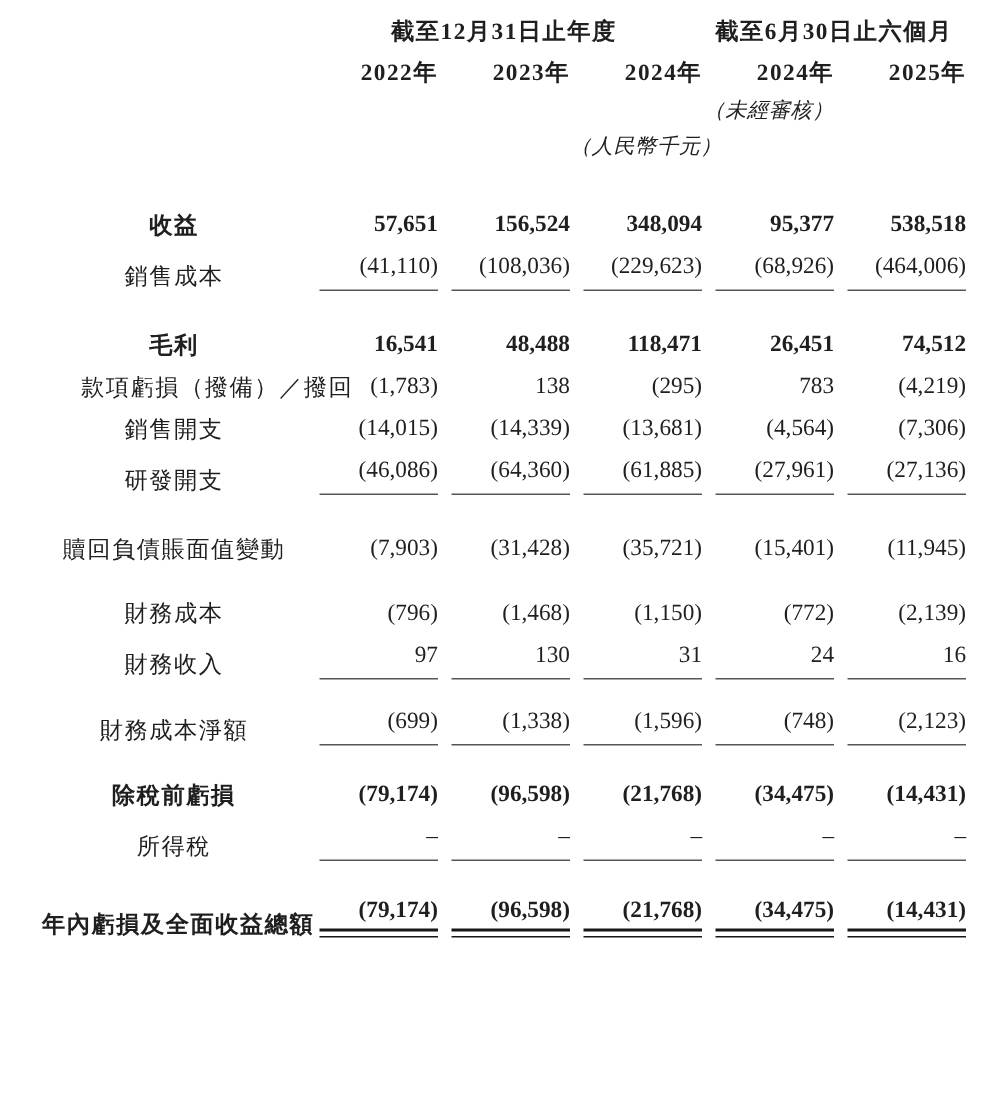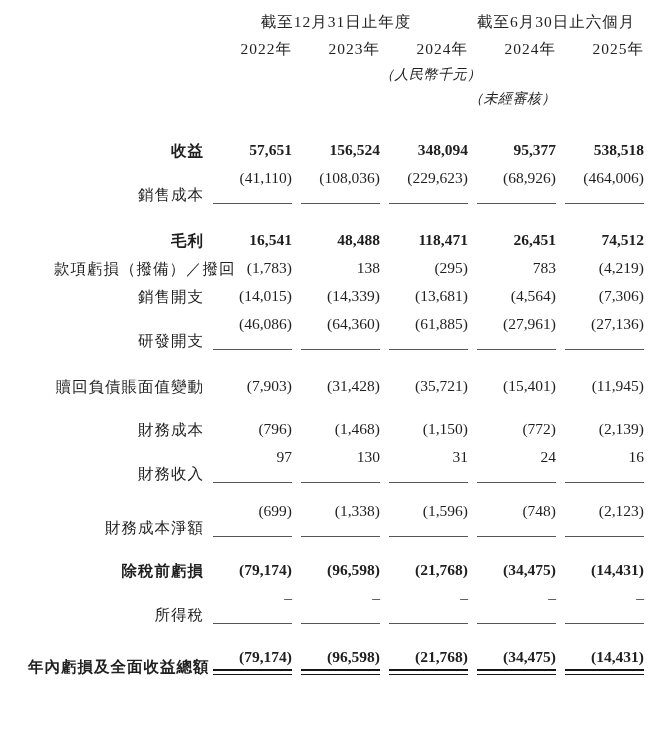--- a/index.html
+++ b/index.html
@@ -26,53 +26,53 @@
   col.c-num   { width: 88px; }
 
   td {
     vertical-align: bottom;
     padding: 4px 0;
     font-size: 15.5px;
     line-height: 19px;
     white-space: nowrap;
   }
   td.lbl {
-    text-align: right;
+    text-align: center;
     letter-spacing: 1px;
   }
   td.lbl.ind { padding-left: 26px; }
   td.num { text-align: right; }
 
   
   td.num .v {
     display: block;
     margin-left: 9px;
     padding-bottom: 1px;
   }
 
   
-  tr.hdr td { font-weight: normal; letter-spacing: 1px; }
+  tr.hdr td { font-weight: bold; letter-spacing: 1px; }
   td.grp { text-align: center; font-weight: bold; }
 
   
   td.note {
     font-style: italic;
     font-size: 14px;
     line-height: 17px;
     padding: 3px 0 4px 0;
     letter-spacing: 0.5px;
   }
 
   
   tr.b td { font-weight: bold; }
 
   
   tr.u td.num .v {
     border-bottom: 1.5px solid #565656;
-    padding-bottom: 16px;
+    padding-bottom: 6px;
   }
 
   
   tr.dbl td.num .v {
     position: relative;
     padding-bottom: 10px;
   }
   tr.dbl td.num .v::after {
     content: "";
     position: absolute;
@@ -125,31 +125,31 @@
           </td>
       <td class="num">
             <span class="v">2025年</span>
           </td>
     </tr>
 
     <tr>
       <td class="lbl"></td>
       <td></td>
       <td></td>
+      <td></td>
+      <td class="num note">（未經審核）</td>
+      <td></td>
+    </tr>
+
+    <tr>
+      <td class="lbl"></td>
+      <td></td>
+      <td></td>
       <td class="num note">（人民幣千元）</td>
       <td></td>
-      <td></td>
-    </tr>
-
-    <tr>
-      <td class="lbl"></td>
-      <td></td>
-      <td></td>
-      <td></td>
-      <td class="num note">（未經審核）</td>
       <td></td>
     </tr>
 
     <tr class="sp-lg">
           <td colspan="6"></td>
         </tr>
 
     <tr class="b">
       <td class="lbl">收益</td>
       <td class="num">

